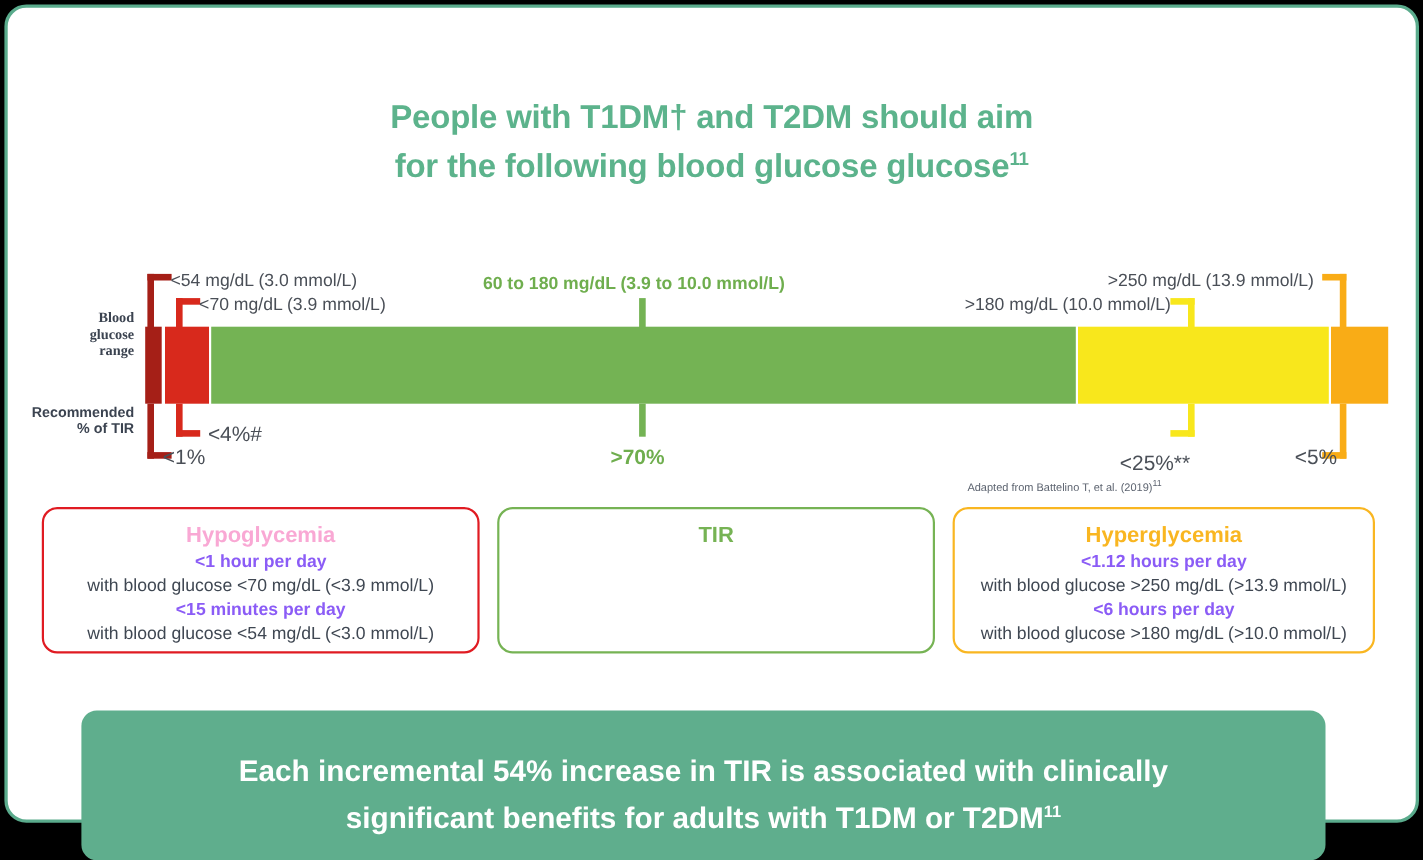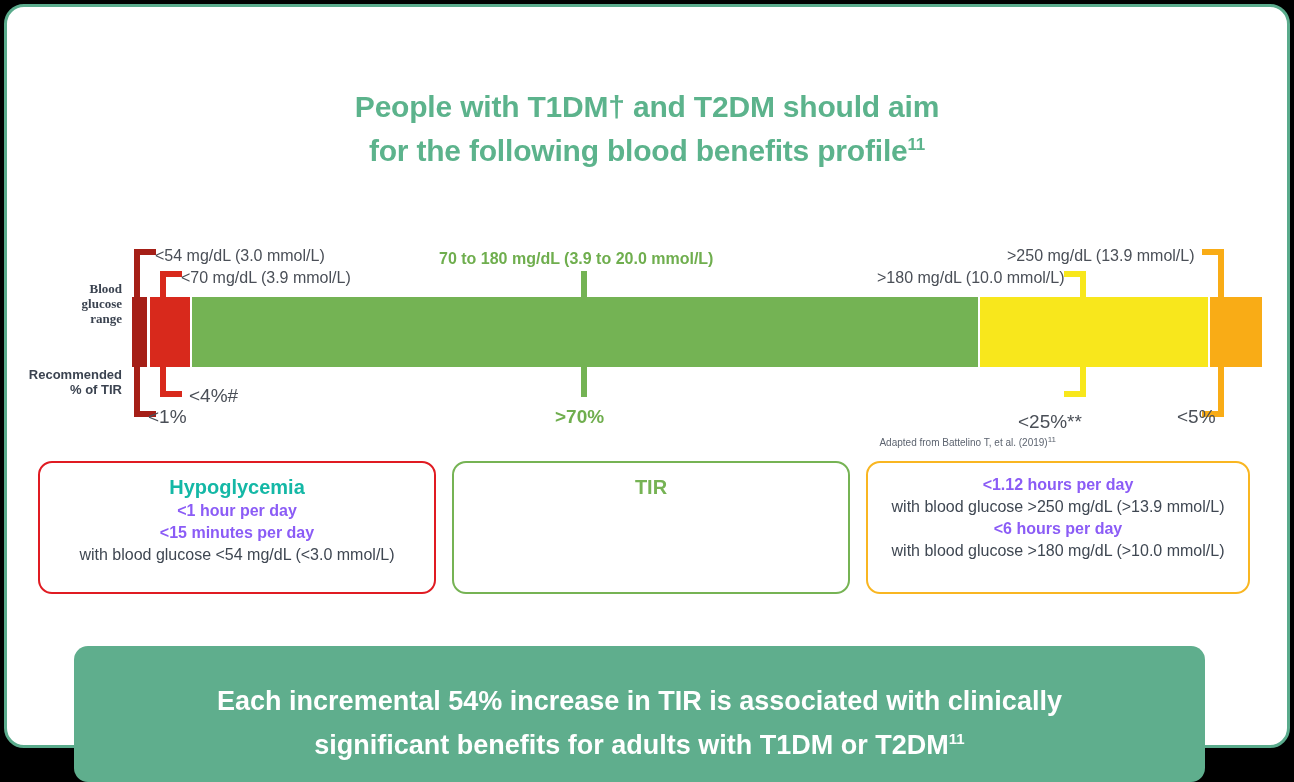--- a/index.html
+++ b/index.html
@@ -110,21 +110,21 @@
     border-radius: 14px;
     box-sizing: border-box;
     text-align: center;
     padding-top: 11px;
   }
   #box-hypo  { left: 38px;  width: 398px; border: 2.5px solid #e01b22; }
   #box-tir   { left: 452px; width: 398px; border: 2.5px solid #76b354; }
   #box-hyper { left: 866px; width: 384px; border: 2.5px solid #f9b621; }
 
   .box-title { font-size: 20px; font-weight: bold; line-height: 26px; }
-  #box-hypo  .box-title { color: #14b8a6; }
+  #box-hypo  .box-title { color: #f9a8d4; }
   #box-tir   .box-title { color: #76b354; }
   #box-hyper .box-title { color: #f9b621; }
 
   .box-strong {
     font-size: 16px; font-weight: bold; color: #8b5cf6; line-height: 22px;
   }
   .box-sub {
     font-size: 16px; color: #3f4752; line-height: 22px;
   }
   #box-tir .box-strong { margin-top: 22px; }
@@ -150,21 +150,21 @@
 </style>
 </head>
 <body>
 
 <div id="stage">
 
   <div id="card"></div>
 
   <div id="title">
     <span>People with T1DM† and T2DM should aim</span><br>
-    <span>for the following blood benefits profile</span><sup>11</sup>
+    <span>for the following blood glucose glucose</span><sup>11</sup>
   </div>
 
   <div class="axis-label" id="axis-bgr">Blood<br>glucose<br>range</div>
   <div class="axis-label" id="axis-tir">Recommended<br>% of TIR</div>
 
   <div id="bar">
     <div class="seg" id="seg-verylow"></div>
     <div class="seg" id="seg-low"></div>
     <div class="seg" id="seg-target"></div>
     <div class="seg" id="seg-high"></div>
@@ -214,44 +214,46 @@
     <div class="horz" style="left:4px; top:24px; width:22px; background:#f8e71c;"></div>
   </div>
 
   <div class="bracket" style="left:1198px; top:367px; width:26px; height:50px;">
     <div class="vert" style="left:20px; top:0px; height:50px; background:#f9ac16;"></div>
     <div class="horz" style="left:4px; top:44px; width:22px; background:#f9ac16;"></div>
   </div>
 
   <div class="callout" style="left:155px; top:247px;">&lt;54 mg/dL (3.0 mmol/L)</div>
   <div class="callout" style="left:181px; top:269px;">&lt;70 mg/dL (3.9 mmol/L)</div>
-  <div class="callout green" style="left:439px; top:250px;">70 to 180 mg/dL (3.9 to 20.0 mmol/L)</div>
+  <div class="callout green" style="left:439px; top:250px;">60 to 180 mg/dL (3.9 to 10.0 mmol/L)</div>
   <div class="callout" style="left:877px; top:269px;">&gt;180 mg/dL (10.0 mmol/L)</div>
   <div class="callout" style="left:1007px; top:247px;">&gt;250 mg/dL (13.9 mmol/L)</div>
 
   <div class="callout big" style="left:148px; top:406px;">&lt;1%</div>
   <div class="callout big" style="left:189px; top:385px;">&lt;4%#</div>
   <div class="callout big green" style="left:555px; top:406px; font-size:19px;">&gt;70%</div>
   <div class="callout big" style="left:1018px; top:385px;margin-top:26px;">&lt;25%**</div>
   <div class="callout big" style="left:1177px; top:406px;">&lt;5%</div>
 
   <div id="attrib">Adapted from Battelino T, et al. (2019)<sup style="font-size:8px;">11</sup></div>
 
   <div class="infobox" id="box-hypo">
     <div class="box-title">Hypoglycemia</div>
     <div class="box-strong">&lt;1 hour per day</div>
+    <div class="box-sub">with blood glucose &lt;70 mg/dL (&lt;3.9 mmol/L)</div>
     <div class="box-strong">&lt;15 minutes per day</div>
     <div class="box-sub">with blood glucose &lt;54 mg/dL (&lt;3.0 mmol/L)</div>
   </div>
 
   <div class="infobox" id="box-tir">
     <div class="box-title">TIR</div>
   </div>
 
   <div class="infobox" id="box-hyper">
+    <div class="box-title">Hyperglycemia</div>
     <div class="box-strong">&lt;1.12 hours per day</div>
     <div class="box-sub">with blood glucose &gt;250 mg/dL (&gt;13.9 mmol/L)</div>
     <div class="box-strong">&lt;6 hours per day</div>
     <div class="box-sub">with blood glucose &gt;180 mg/dL (&gt;10.0 mmol/L)</div>
   </div>
 
   <div id="banner">
     <span>Each incremental 54% increase in TIR is associated with clinically</span><br>
     <span>significant benefits for adults with T1DM or T2DM</span><sup>11</sup>
   </div>

